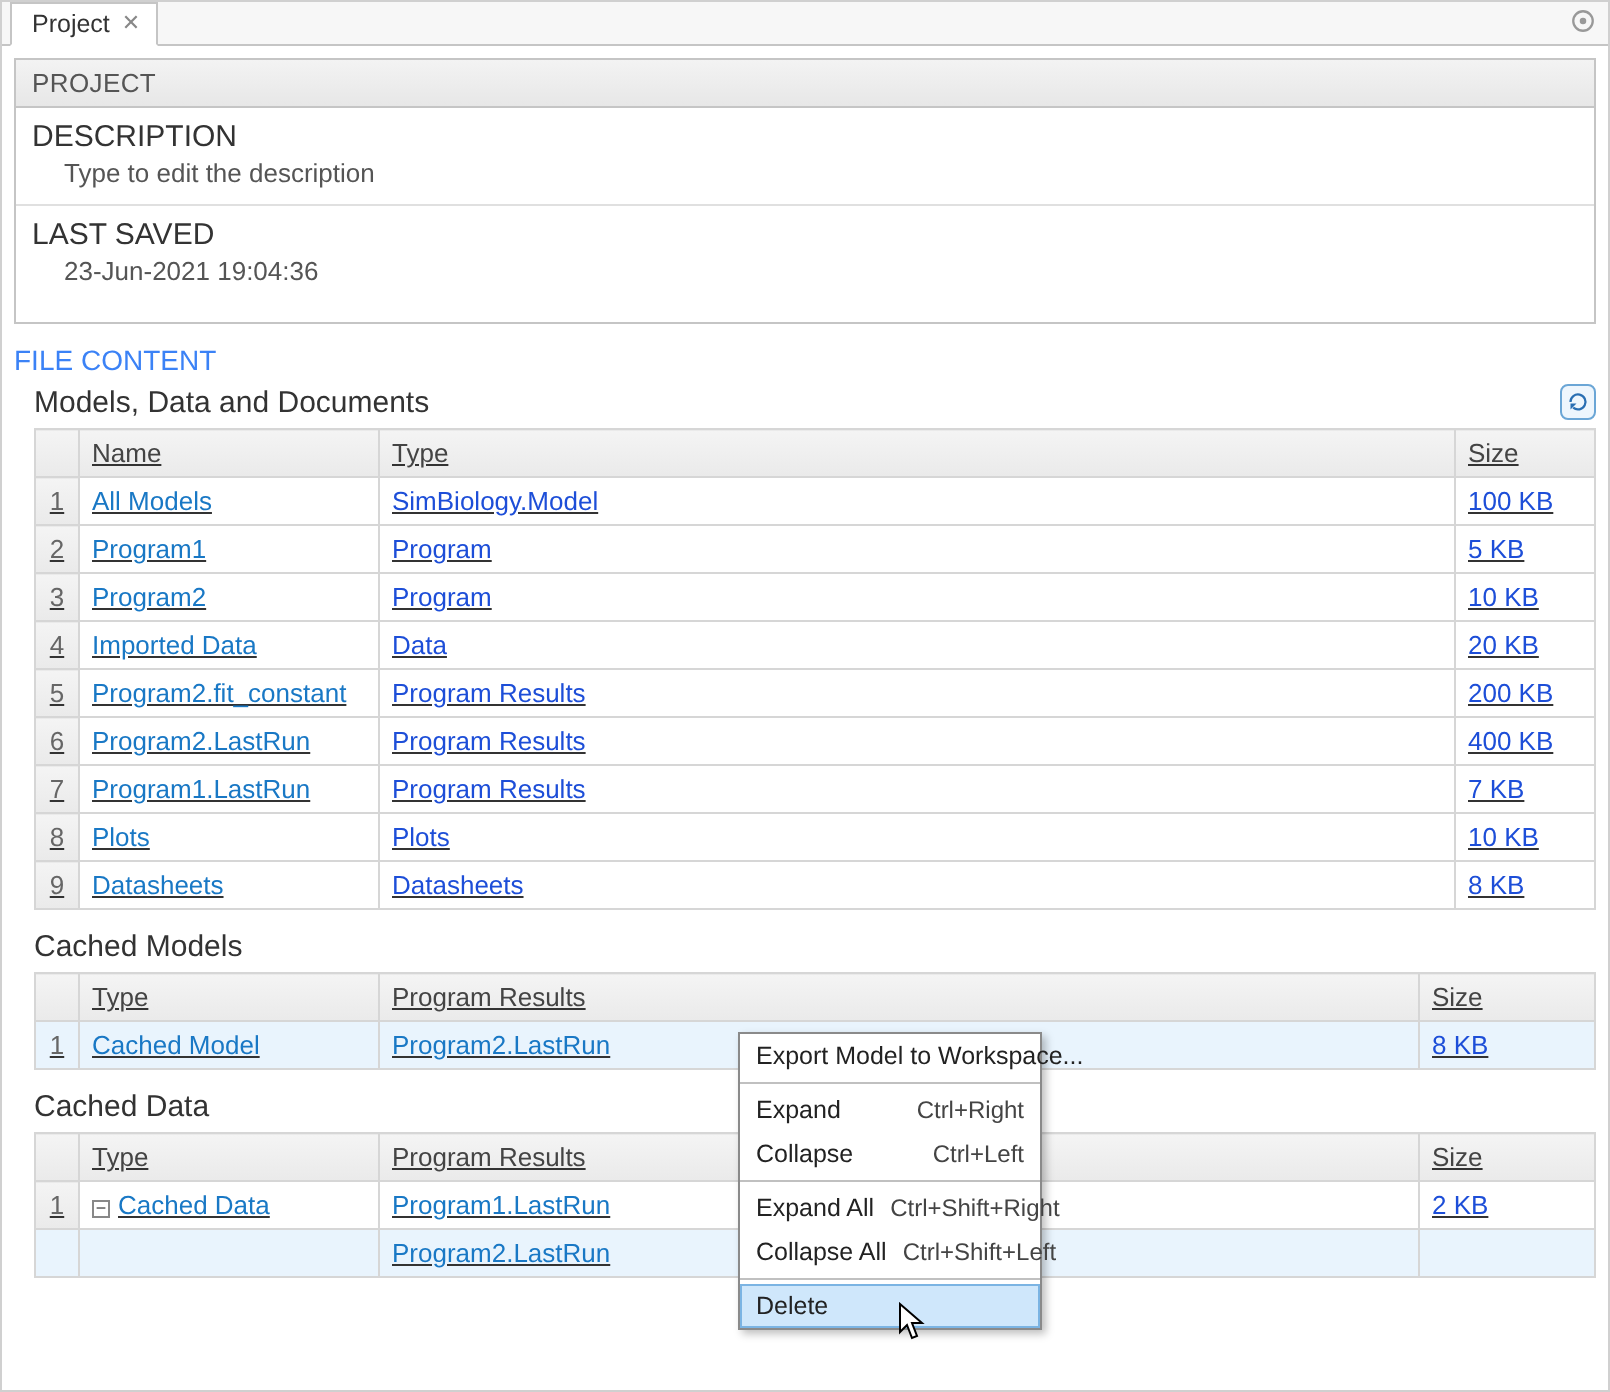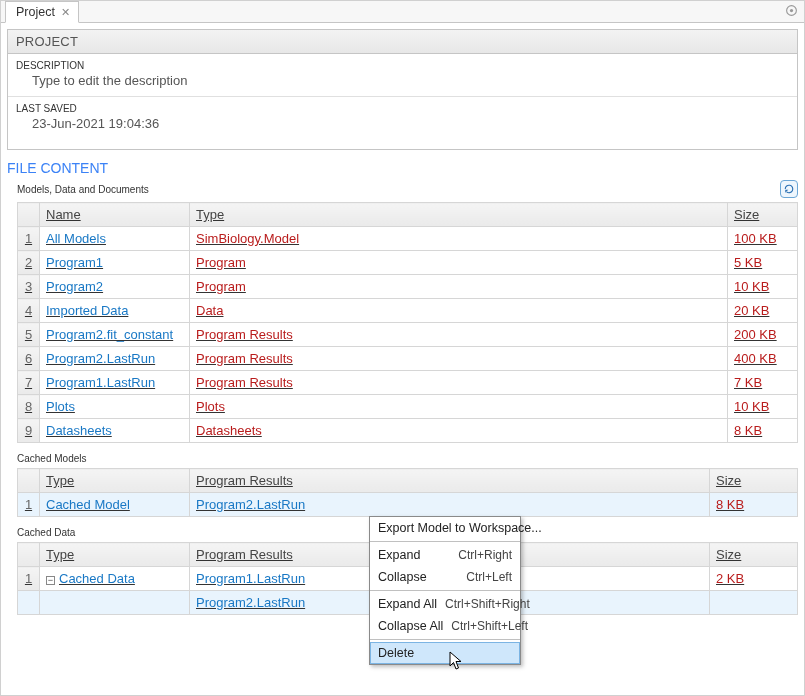--- a/index.html
+++ b/index.html
@@ -7,27 +7,27 @@
   .app { width:805px; height:696px; position:relative; border:1px solid #d0d0d0; background:#fff; }
   
   .tabbar { height:22px; background:#f7f7f7; border-bottom:1px solid #c5c5c5; display:flex; align-items:flex-end; padding-left:4px; position:relative; }
   .tab { display:flex; align-items:center; padding:3px 8px 3px 10px; background:#fff; border:1px solid #c5c5c5; border-bottom:1px solid #fff; position:relative; top:1px; font-size:12.5px; color:#333; }
   .tab .close { margin-left:6px; color:#888; font-size:11px; line-height:1; }
   .tabbar .gear { position:absolute; right:6px; top:3px; color:#888; font-size:13px; }
   
   .content { position:absolute; top:22px; left:0; right:0; bottom:0; padding:6px; }
   .section-header { background:linear-gradient(#f3f3f3,#e7e7e7); border:1px solid #c5c5c5; padding:4px 8px; font-size:13px; color:#555; letter-spacing:0.2px; }
   .panel-body { border:1px solid #c5c5c5; border-top:none; padding:6px 8px 10px 8px; background:#fff; }
-  .field-label { font-size:10px; color:#333; }
+  .field-label { font-size:15px; color:#333; }
   .field-value { padding:2px 0 8px 16px; color:#555; }
-  .subtitle { font-size:10px; color:#333; margin:0 0 4px 10px; display:flex; align-items:center; }
+  .subtitle { font-size:15px; color:#333; margin:0 0 4px 10px; display:flex; align-items:center; }
   .refresh { width:18px; height:18px; border:1px solid #6ba6d6; border-radius:4px; display:flex; align-items:center; justify-content:center; color:#2a6fb3; font-size:13px; margin-left:auto; background:#eef6fd; }
   
   table.grid { border-collapse:collapse; width:100%; table-layout:fixed;text-decoration:underline; }
-  table.grid th, table.grid td { border:1px solid #d6d6d6; padding:4px 6px; font-size:13px; text-align:left; color:#b91c1c; background:#fff; }
+  table.grid th, table.grid td { border:1px solid #d6d6d6; padding:4px 6px; font-size:13px; text-align:left; color:#1d4ed8; background:#fff; }
   table.grid th { background:linear-gradient(#f4f4f4,#eaeaea); color:#444; font-weight:normal; }
   table.grid .rownum { width:22px; text-align:center; background:linear-gradient(#f4f4f4,#eaeaea); color:#666; }
   table.grid .link { color:#1978c5; }
   .table-wrap { margin:0 0 10px 10px; }
   .col-type { width:150px; }
   .col-pr   { width:520px; }
   .col-size { width:auto; }
   
   .ctxmenu { position:absolute; width:152px; background:#fff; border:1px solid #8a8a8a; box-shadow:2px 2px 4px rgba(0,0,0,0.25); z-index:50; font-size:12.5px; }
   .ctxmenu .mi { padding:4px 8px; display:flex; justify-content:space-between; align-items:center; color:#222; white-space:nowrap; }

